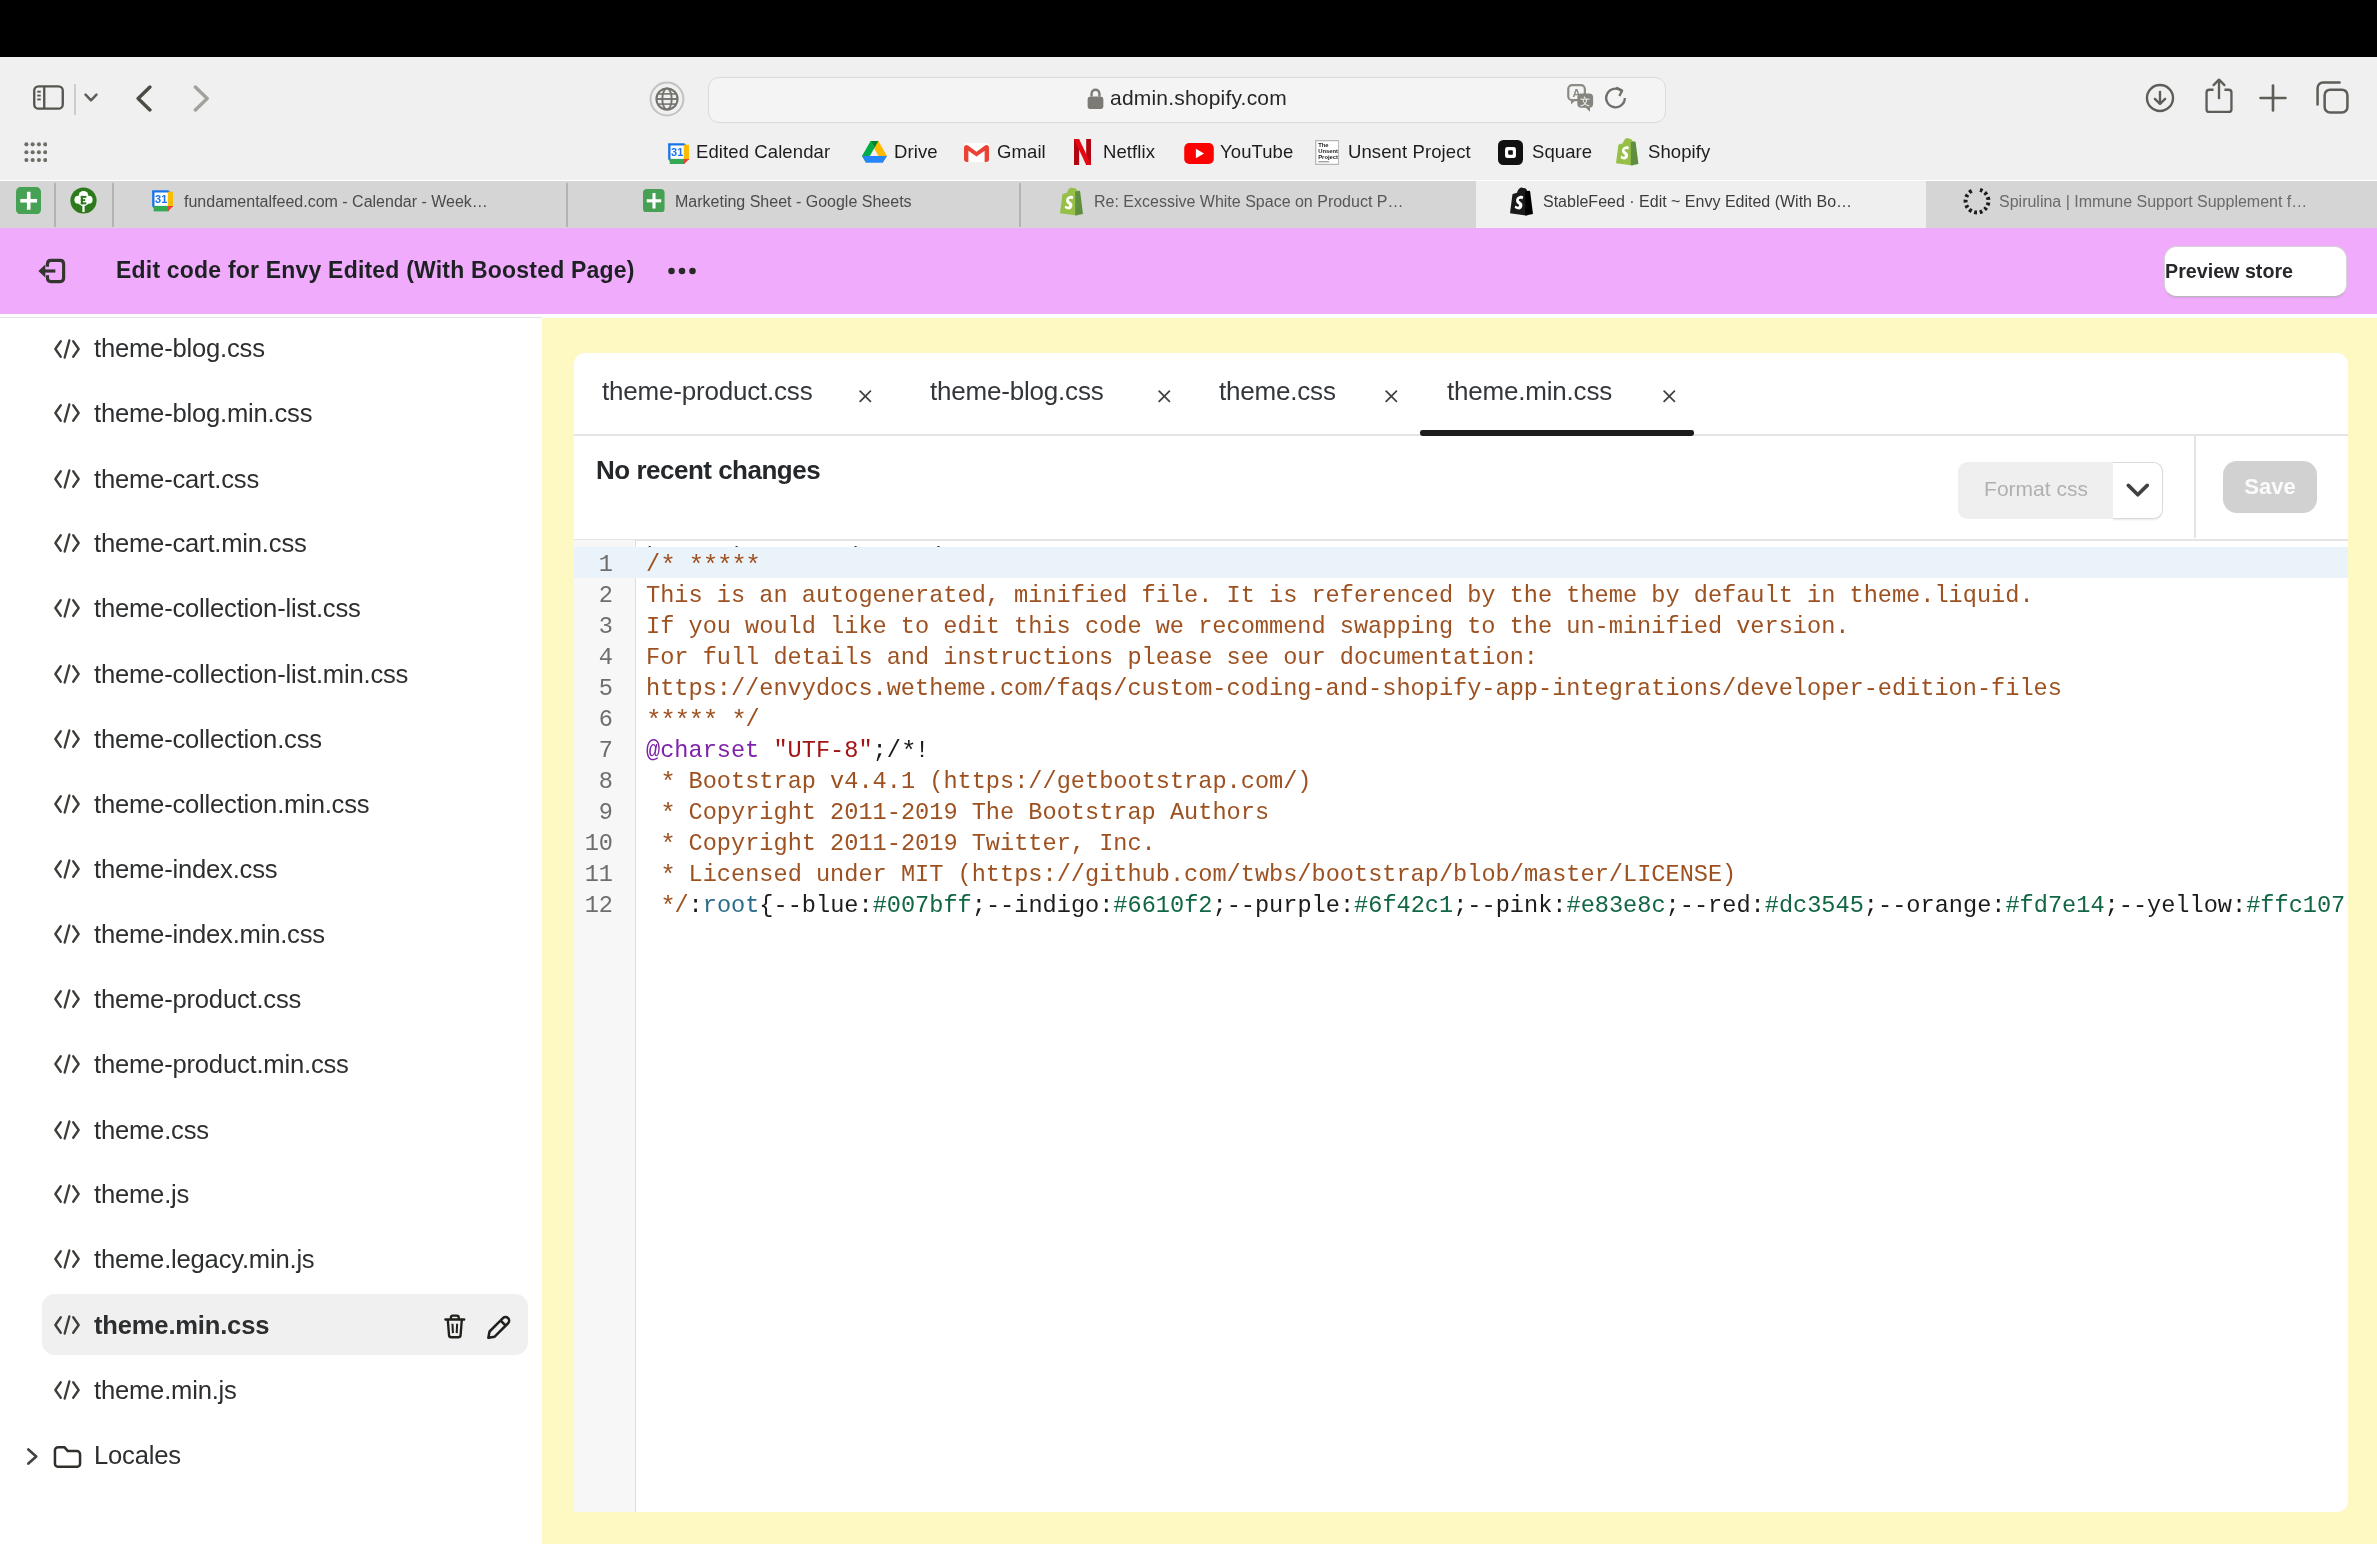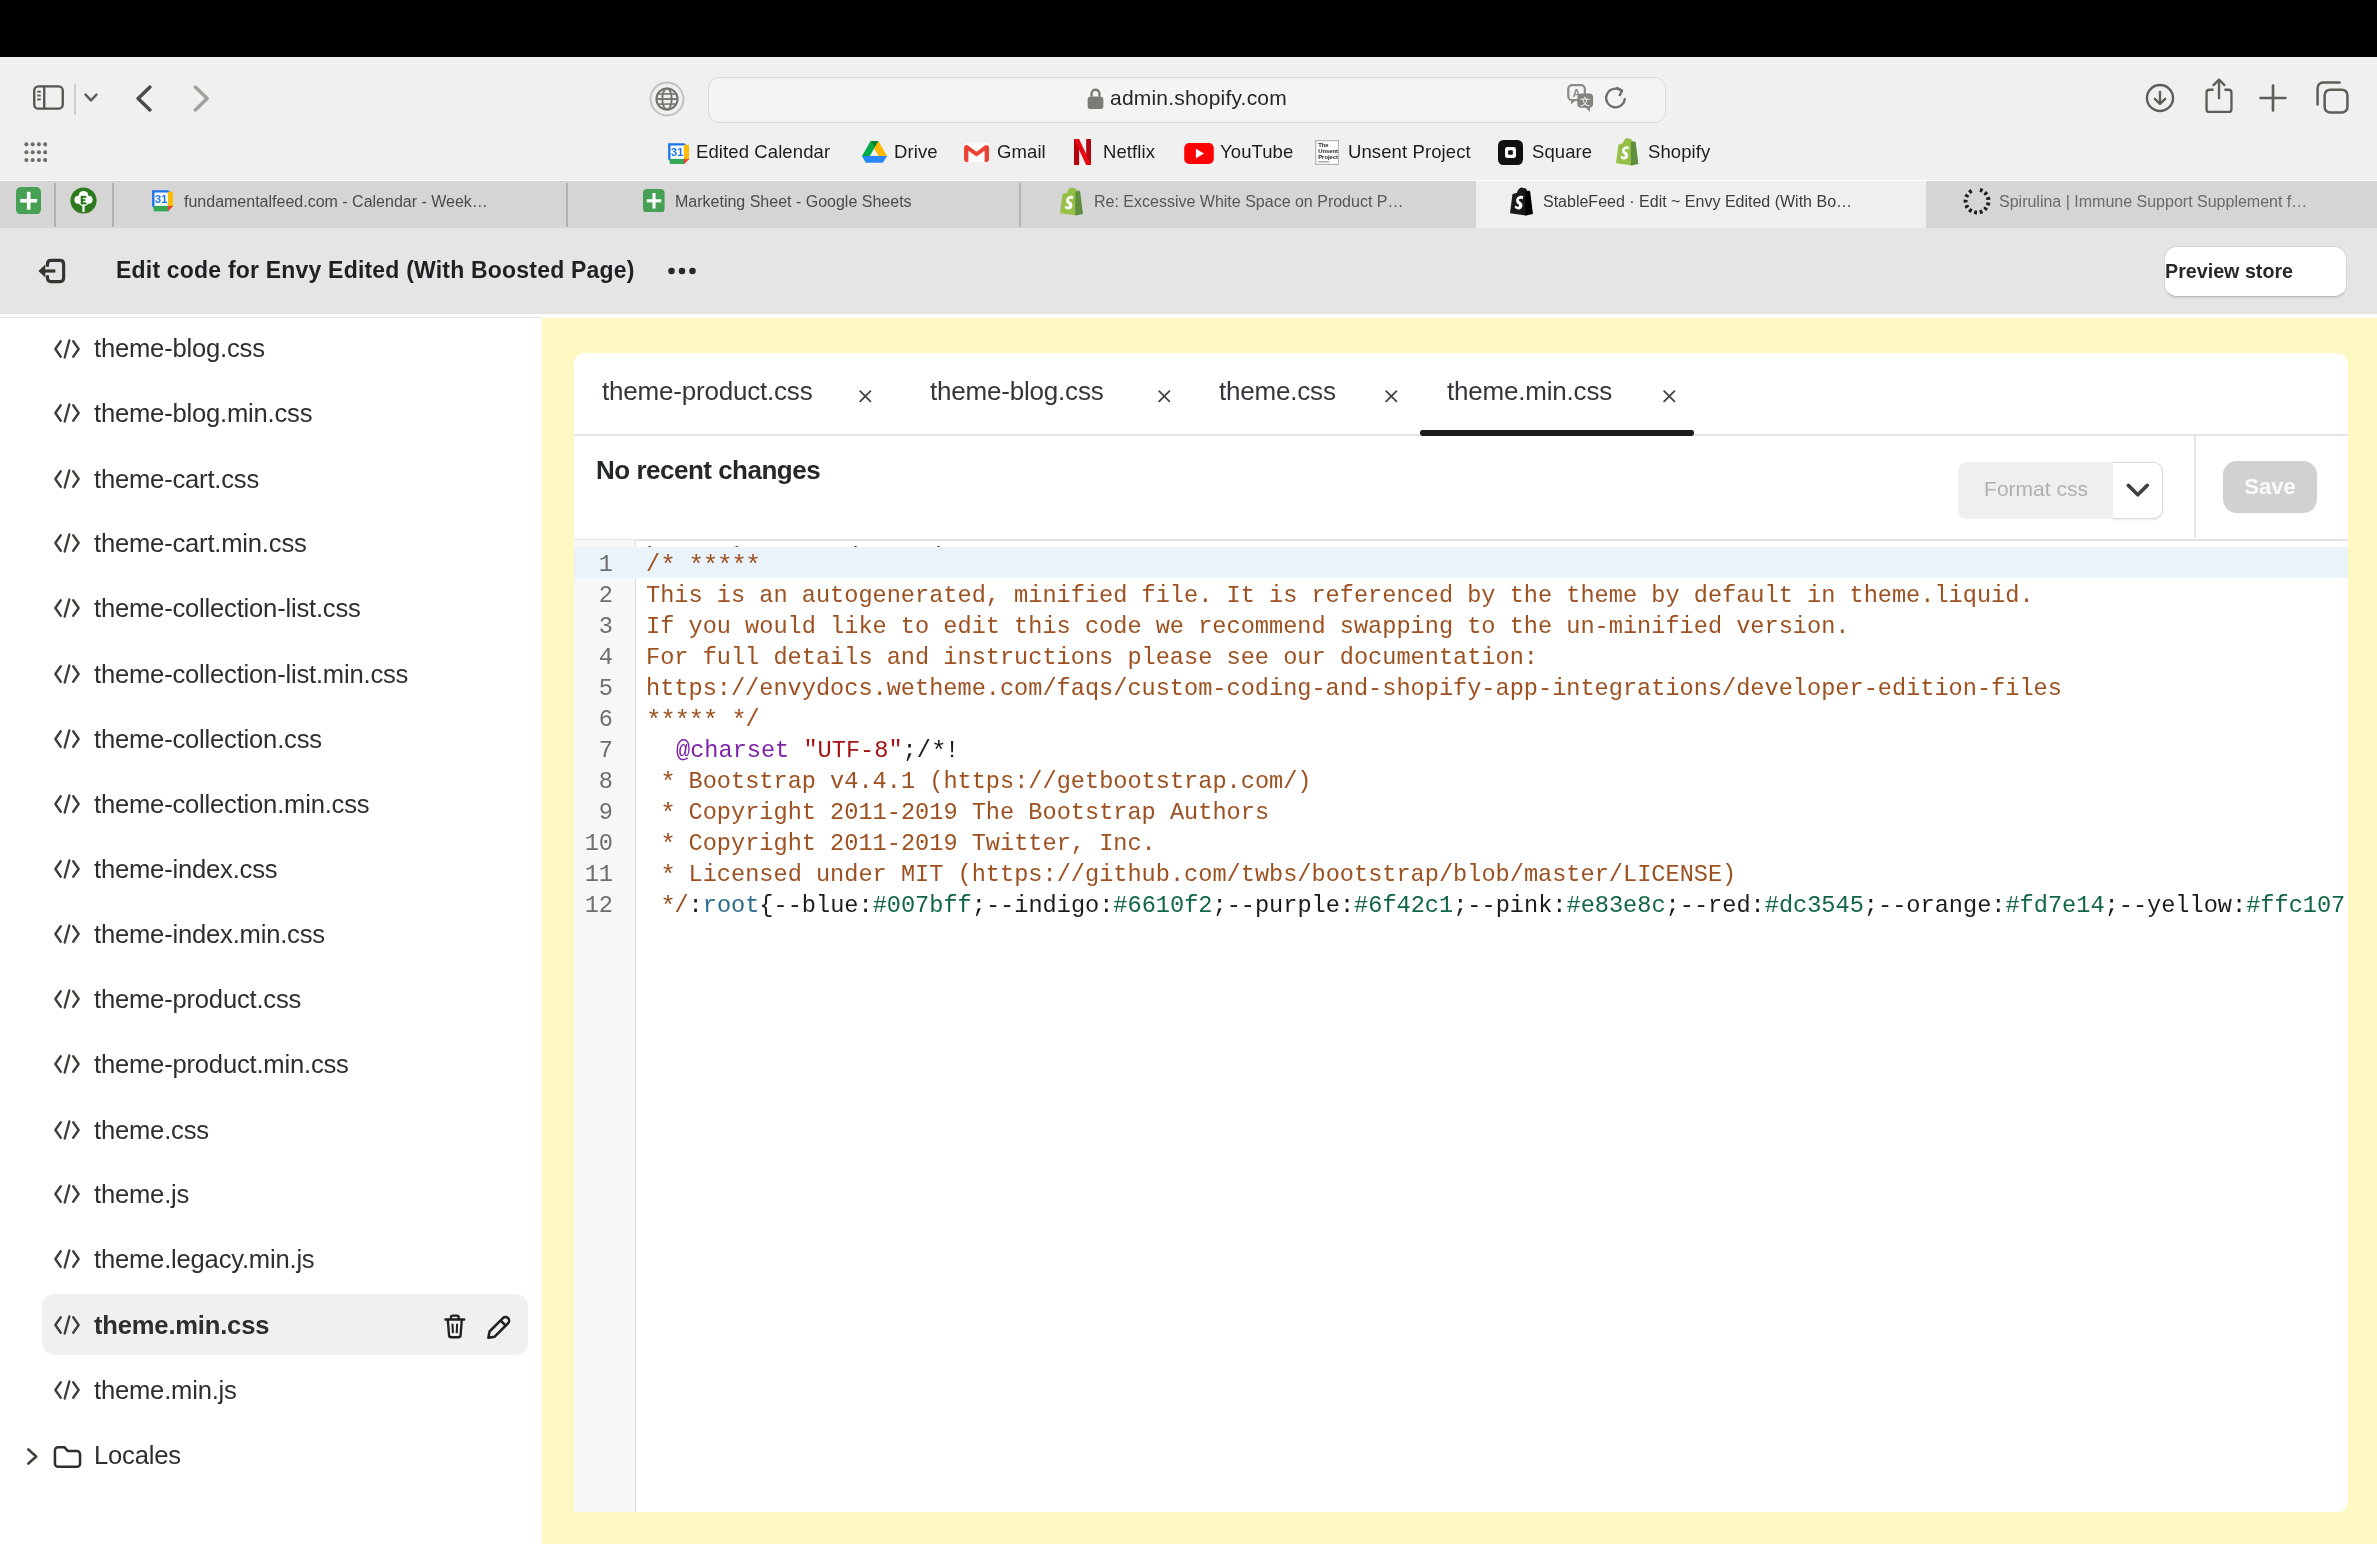--- a/index.html
+++ b/index.html
@@ -14,21 +14,21 @@
 .urltext { position:absolute; left:1110px; top:29px; font-size:21px; color:#262626; letter-spacing:0.2px; }
 
 .bm { position:absolute; }
 .bmlabel { position:absolute; top:84px; font-size:18.5px; color:#1d1d1f; letter-spacing:0.1px; }
 
 #tabstrip { position:absolute; left:0; top:181px; width:2377px; height:47px; background:#d6d5d5; }
 .tabsep { position:absolute; top:1.6px; width:1.6px; height:44px; background:#b4b3b3; }
 .tabtext { position:absolute; top:11.8px; font-size:16px; color:#4b4b4b; white-space:nowrap; }
 #activetab { position:absolute; left:1476px; top:0; width:450px; height:47px; background:#f0efef; }
 
-#pageheader { position:absolute; left:0; top:228px; width:2377px; height:86px; background:#e5e5e5; }
+#pageheader { position:absolute; left:0; top:228px; width:2377px; height:86px; background:#f0abfc; }
 #pagetitle { position:absolute; left:116px; top:29px; font-size:23px; font-weight:bold; color:#1e2124; letter-spacing:0.2px; }
 #previewbtn { position:absolute; left:2164px; top:18px; width:183px; height:51px; background:#fff; border:1.6px solid #d5d5d5; border-bottom-color:#b8b8b8; border-radius:12.6px; box-shadow:0 1.6px 0 rgba(0,0,0,0.05); }
 #previewbtn span { position:absolute; width:100%; top:13.4px; font-size:19.7px; font-weight:bold; color:#26282b; }
 
 #content { position:absolute; left:0; top:318px; width:2377px; height:1226px; background:#fef9c3; }
 #sidebar { position:absolute; left:0; top:0; width:542px; height:1226px; background:#fff; }
 .srow { position:absolute; left:0; width:542px; height:63px; }
 .srow .ficon { position:absolute; left:53px; top:20.4px; }
 .cod { fill:none; stroke:#3c3e38; stroke-width:3; stroke-linecap:round; stroke-linejoin:round; }
 .srow .fname { position:absolute; left:94px; top:0; line-height:63px; font-size:25.6px; color:#2c2e30; letter-spacing:-0.2px; }
@@ -48,21 +48,21 @@
 #savebtn { position:absolute; left:1649px; top:108px; width:94px; height:52px; background:#d1d1d1; border-radius:14px; }
 #savebtn span { position:absolute; width:100%; text-align:center; top:12.6px; font-size:22px; font-weight:bold; color:#fbfbfb; }
 #toolline { position:absolute; left:0; top:186px; width:1774px; height:1.6px; background:#e4e4e4; }
 
 #codearea { position:absolute; left:0; top:187px; width:1774px; height:972px; overflow:hidden; }
 #gutter { position:absolute; left:0; top:0; width:62px; height:972px; background:#f7f7f7; border-right:1.6px solid #dedede; }
 #lineblue { position:absolute; left:0; top:7px; width:1774px; height:31px; background:#ebf3fa; }
 #gutternums { position:absolute; left:0; top:8.6px; width:39px; text-align:right; font-family:"Liberation Mono", monospace; font-size:23.6px; line-height:31px; color:#6e6e6e; }
 #codelines { position:absolute; left:72px; top:8.6px; width:1701px; font-family:"Liberation Mono", monospace; font-size:23.6px; line-height:31px; color:#1c1c1c; white-space:pre; }
 .cm { color:#9d5120; }
-.cdef { color:#7e22a8;margin-left:30px; }
+.cdef { color:#7e22a8; }
 .cstr { color:#a31313; }
 .cnum { color:#116644; }
 .cvar { color:#2a6d8a; }
 .ast { font-size:26px; letter-spacing:-1.4px; position:relative; top:2px; }
 </style>
 </head>
 <body>
 <div id="menubar"></div>
 <div id="toolbar">
 

